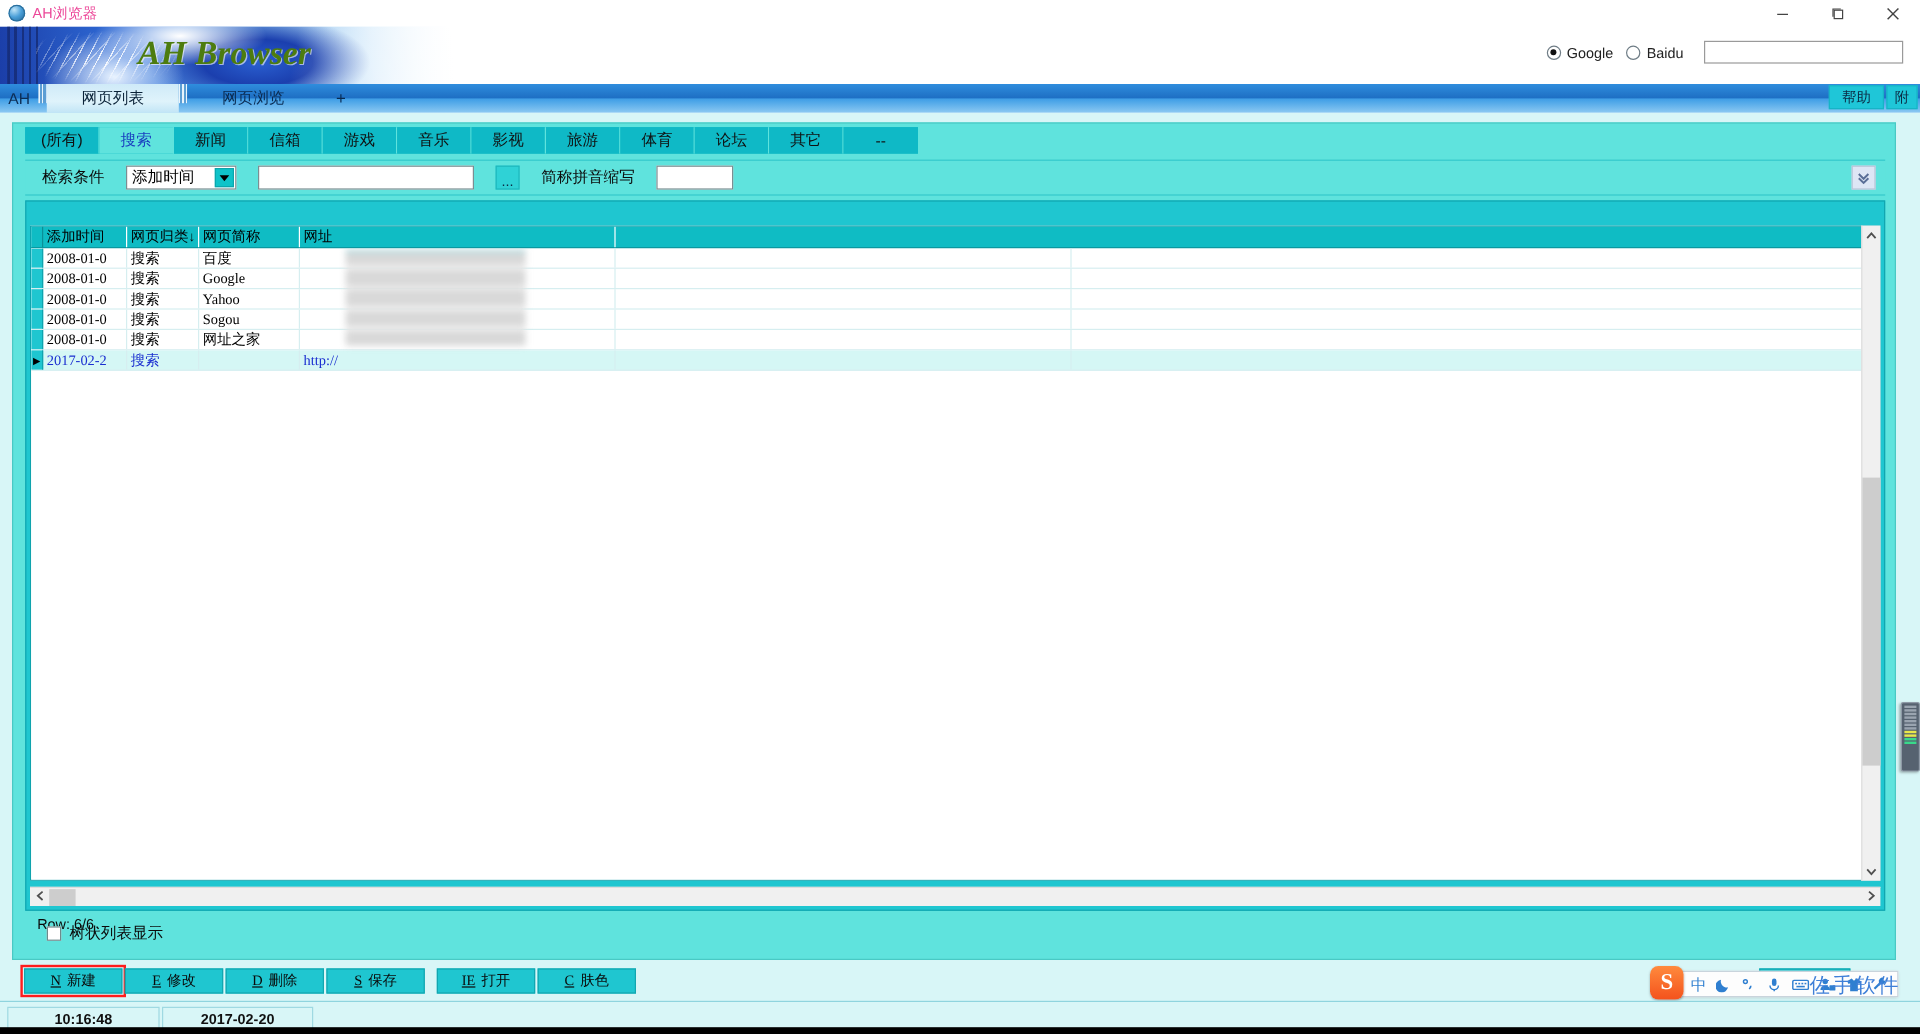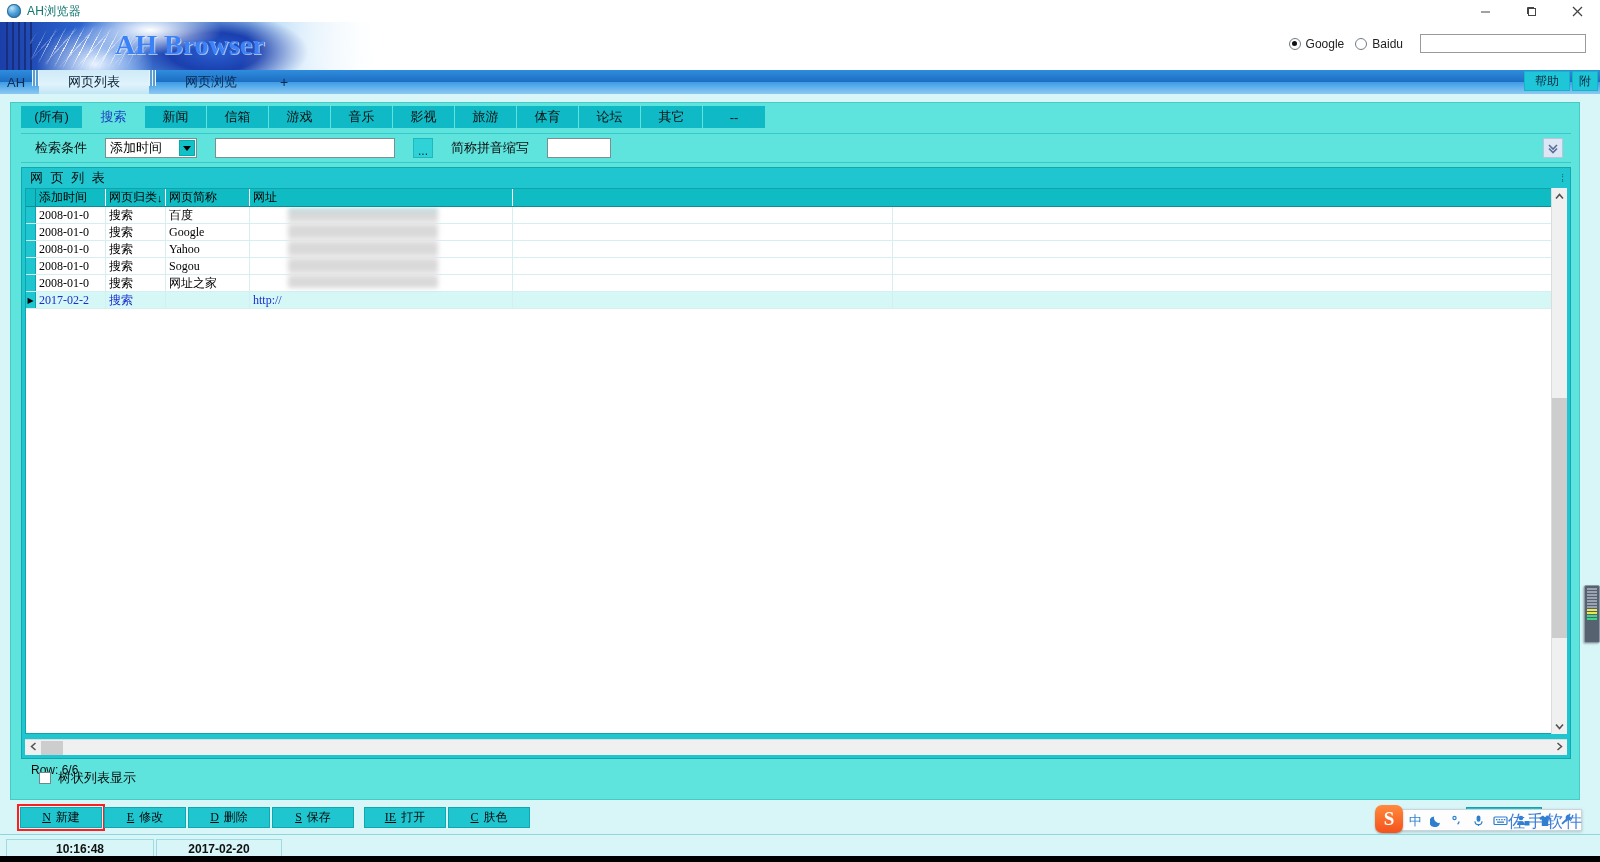--- a/index.html
+++ b/index.html
@@ -21,21 +21,21 @@
     position:relative;
   }
   .titlebar .app-icon {
     width:14px; height:14px; margin:0 6px 0 7px;
     border-radius:50%;
     background:radial-gradient(circle at 35% 30%, #bfe4f8 0%, #4a9fd8 45%, #1b5d8e 100%);
     box-shadow:inset 0 0 0 1px #2b6f9c;
     flex:none;
   }
   .titlebar .app-title {
-    font-size:12px; color:#0f766e; letter-spacing:.3px;
+    font-size:12px; color:#ec4899; letter-spacing:.3px;
   }
   .winbtns { position:absolute; right:0; top:0; height:22px; display:flex; }
   .winbtn {
     width:46px; height:22px; display:flex; align-items:center; justify-content:center;
     color:#444; font-size:13px; line-height:1;
   }
   .winbtn svg { display:block; }
 
   
   .banner {
@@ -59,22 +59,23 @@
     content:""; position:absolute; left:30px; top:4px; width:150px; height:44px;
     background:
       repeating-linear-gradient(-62deg, rgba(255,255,255,.85) 0 1px, rgba(255,255,255,0) 1px 8px),
       repeating-linear-gradient(-48deg, rgba(255,255,255,.5) 0 1px, rgba(255,255,255,0) 1px 13px);
     -webkit-mask-image:radial-gradient(ellipse 90px 30px at 55px 22px, #000 20%, transparent 75%);
             mask-image:radial-gradient(ellipse 90px 30px at 55px 22px, #000 20%, transparent 75%);
   }
   .banner .brand {
     position:absolute; left:115px; top:7px;
     font-family:"Liberation Serif", serif;
-    font-size:28px; font-weight:bold; color:#3b82f6;
+    font-size:28px; font-weight:bold; color:#4d7c0f;
     text-shadow:1px 1px 0 rgba(255,255,255,.6);
+    font-style:italic;
   }
   .engine-pick {
     position:absolute; right:14px; top:12px;
     display:flex; align-items:center; gap:5px;
     font-size:12px; color:#222;
   }
   .radio {
     width:12px; height:12px; border-radius:50%;
     border:1px solid #6f7d86; background:#fff;
     display:inline-flex; align-items:center; justify-content:center; flex:none;
@@ -310,21 +311,21 @@
   .statusbar {
     position:absolute; left:0; bottom:0; width:1600px; height:28px;
     background:#d8f6f7; border-top:1px solid #8fd4de;
     display:flex; align-items:center; gap:2px; padding-left:6px;
   }
   .sb-cell {
     height:20px; border:1px solid #9fd9e2; background:#d8f6f7;
     display:flex; align-items:center; justify-content:center;
     font-size:12px; font-weight:bold; color:#111;
   }
-  .sb-cell.t { width:148px; }
+  .sb-cell.t { width:127px; }
   .sb-cell.d { width:126px; }
   .sb-cell.v { width:560px; justify-content:flex-start; padding-left:8px; }
   .watermark {
     position:absolute; right:16px; bottom:29px;
     font-size:17px; color:#3f7fd8; letter-spacing:2px;
   }
   .black-strip { position:absolute; left:0; bottom:0; width:1600px; height:6px; background:#000; }
 </style>
 </head>
 <body>
@@ -410,24 +411,20 @@
       <input class="txt-input w2" type="text" value="" placeholder="" style="">
       <div class="expand-btn">
         <svg width="12" height="12" viewBox="0 0 12 12">
           <path d="M2 3 L6 7 L10 3" fill="none" stroke="#5a6f97" stroke-width="1.6"></path>
           <path d="M2 6.5 L6 10.5 L10 6.5" fill="none" stroke="#5a6f97" stroke-width="1.6"></path>
         </svg>
       </div>
     </div>
 
     <div class="listbox">
-      <div class="cap">
-        <span>网 页 列 表</span>
-        <span class="cap-corner">⁞</span>
-      </div>
 
       <div class="grid-outer">
         <div class="grid-head">
           <div class="hcell marker"></div>
           <div class="hcell" style="width:70px">添加时间</div>
           <div class="hcell" style="width:60px">
             <span>网页归类</span>
             <span class="sort">↓</span>
           </div>
           <div class="hcell" style="width:84px">网页简称</div>

